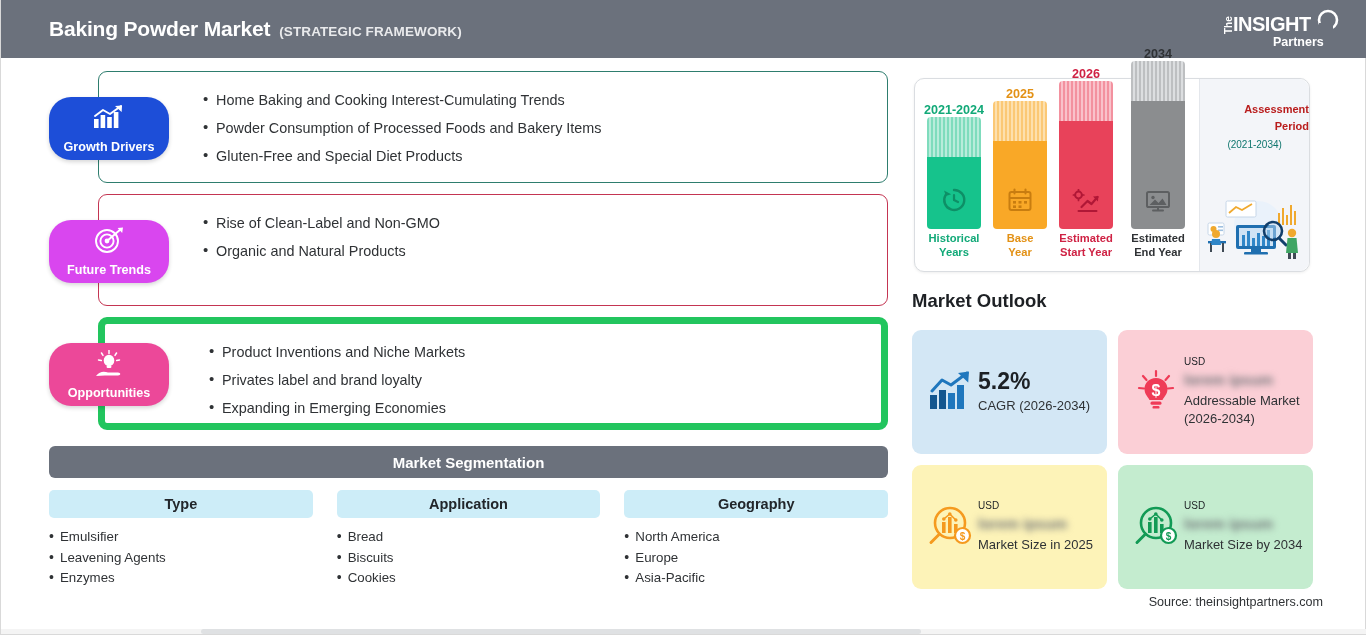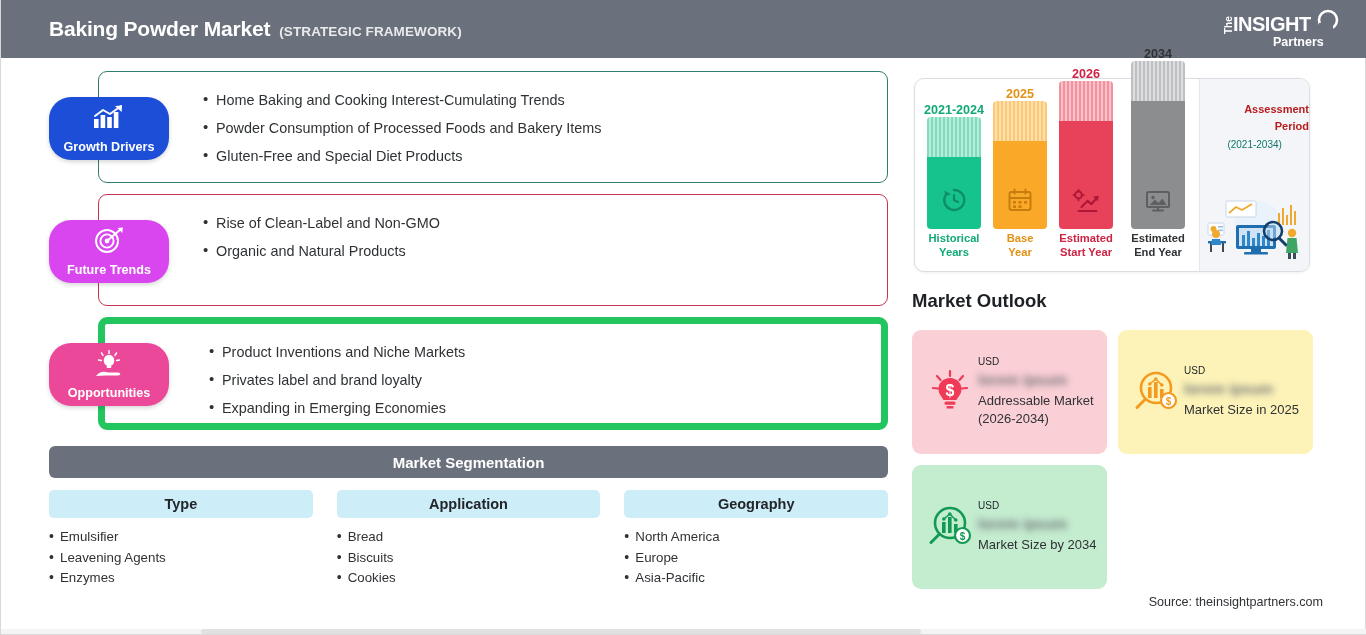--- a/index.html
+++ b/index.html
@@ -491,20 +491,36 @@
             </g>
           </svg>
         </div>
       </div>
     </div>
 
     <div class="outlook-title">Market Outlook</div>
 
     <div class="cards">
 
+      <div class="card card-cagr">
+        <div class="card-ico">
+          <svg width="46" height="42" viewBox="0 0 46 42">
+            <rect x="3" y="24" width="7" height="14" fill="#14578f"></rect>
+            <rect x="12" y="19" width="7" height="19" fill="#14578f"></rect>
+            <rect x="21" y="22" width="7" height="16" fill="#1f77bd"></rect>
+            <rect x="30" y="14" width="7" height="24" fill="#1f77bd"></rect>
+            <path d="M5 20 L15 9 L24 14 L40 2" fill="none" stroke="#1f77bd" stroke-width="3" stroke-linecap="round" stroke-linejoin="round"></path>
+            <path d="M31 2 L42 0.6 L41.2 11.4 Z" fill="#1f77bd"></path>
+          </svg>
+        </div>
+        <div class="card-body">
+          <div class="big-num">5.2%</div>
+          <div class="small-lbl">CAGR (2026-2034)</div>
+        </div>
+      </div>
 
       <div class="card card-addr">
         <div class="card-ico">
           <svg width="46" height="46" viewBox="0 0 46 46">
             <g stroke="#ef3b57" stroke-width="2.2" stroke-linecap="round">
               <line x1="23" y1="2" x2="23" y2="7"></line>
               <line x1="10" y1="7" x2="13.5" y2="11"></line>
               <line x1="36" y1="7" x2="32.5" y2="11"></line>
               <line x1="6" y1="19" x2="11" y2="19.5"></line>
               <line x1="40" y1="19" x2="35" y2="19.5"></line>

